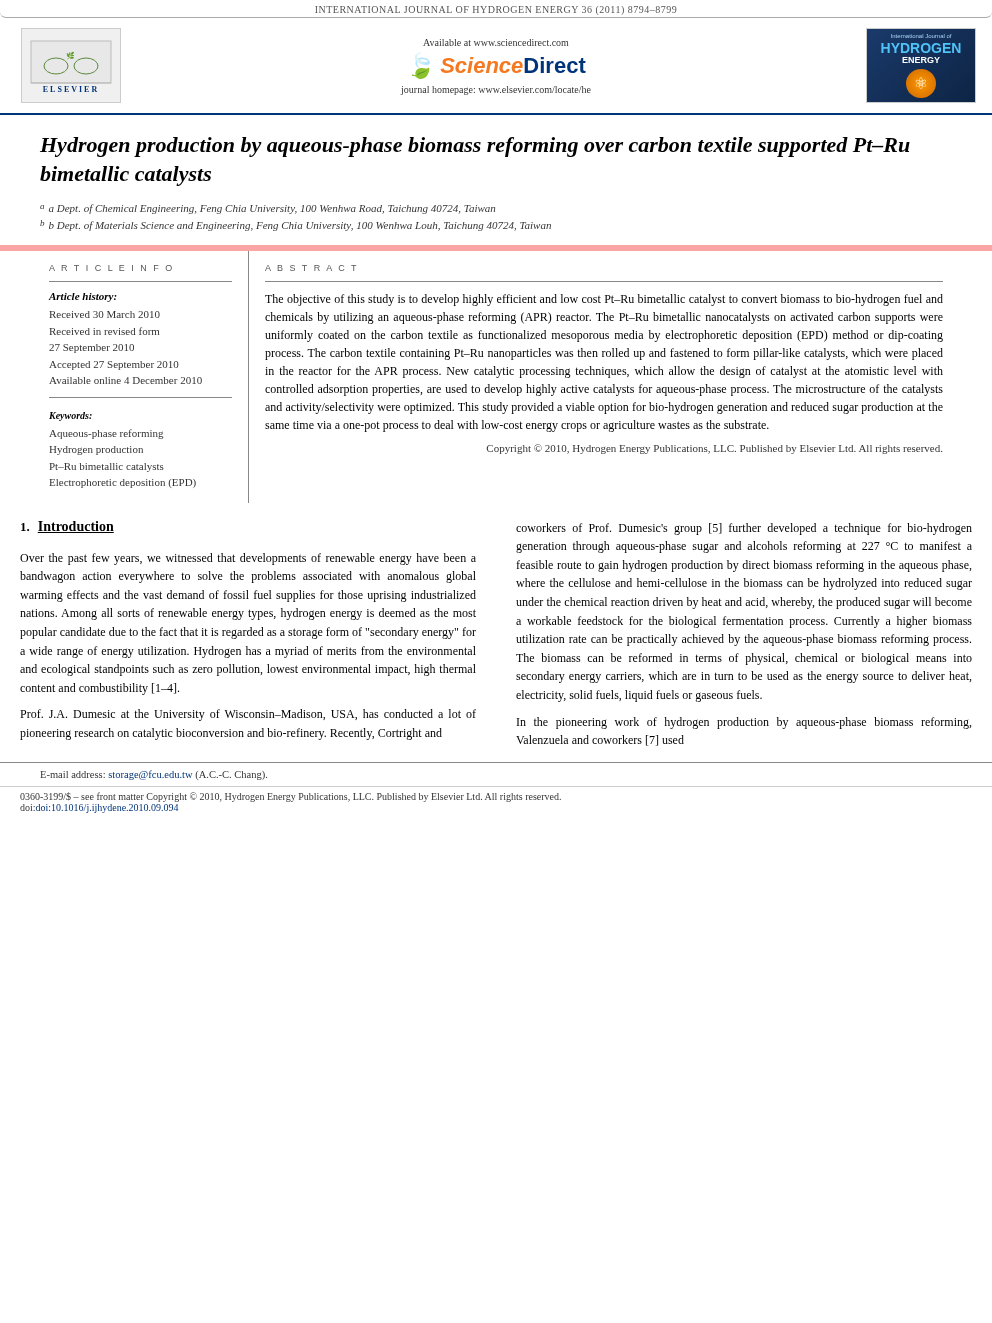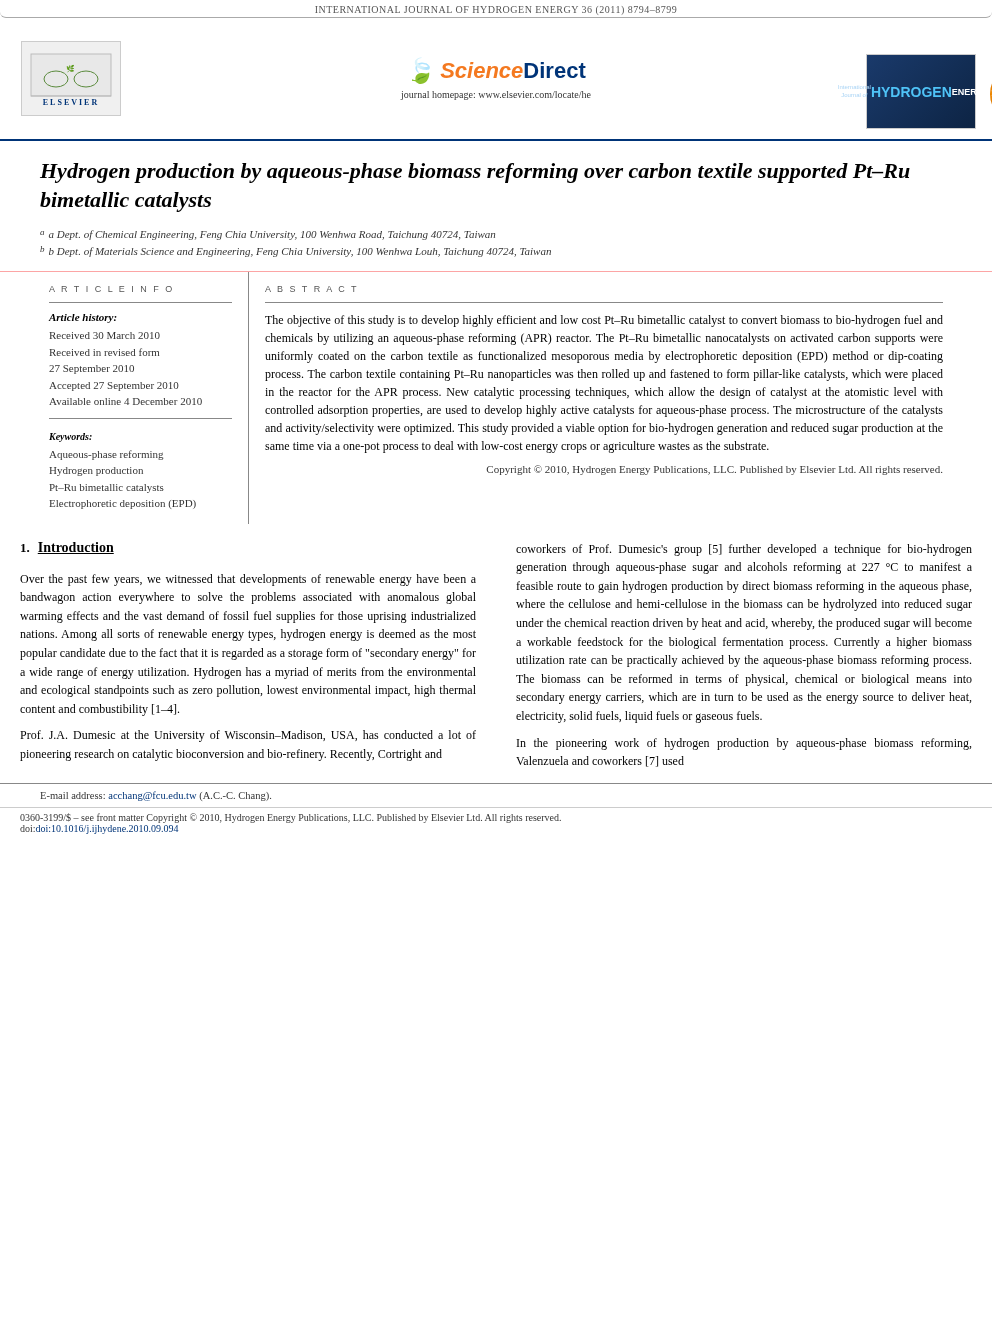--- a/index.html
+++ b/index.html
@@ -65,32 +65,31 @@
     .journal-homepage {
       font-size: 10px;
       color: #333;
       margin-top: 4px;
     }
     .right-logo {
       width: 110px;
       height: 75px;
       background: linear-gradient(135deg, #1a3a6b 0%, #0d2444 100%);
       display: flex;
-      flex-direction: row;
+      flex-direction: column;
       align-items: center;
       justify-content: center;
       color: #fff;
       font-size: 8px;
       border: 1px solid #ccc;
       padding: 4px;
-      margin-top: 26px;
     }
     .paper-title-section {
       padding: 16px 40px 8px 40px;
-      border-bottom: 1px solid #fca5a5;
+      border-bottom: 6px solid #fca5a5;
     }
     .paper-title {
       font-size: 22px;
       font-weight: bold;
       font-style: italic;
       color: #000;
       line-height: 1.3;
       margin-bottom: 12px;
     }
     .authors {
@@ -256,20 +255,21 @@
         <text x="45" y="22" text-anchor="middle" font-size="7" fill="#333">🌿</text>
         <ellipse cx="30" cy="30" rx="12" ry="8" fill="none" stroke="#5a8a3c" stroke-width="1"></ellipse>
         <ellipse cx="60" cy="30" rx="12" ry="8" fill="none" stroke="#5a8a3c" stroke-width="1"></ellipse>
         <line x1="5" y1="47" x2="85" y2="47" stroke="#bbb" stroke-width="1"></line>
         <text x="45" y="56" text-anchor="middle" font-size="8" font-weight="bold" fill="#003478" letter-spacing="2">ELSEVIER</text>
       </svg>
     </div>
   </div>
 
   <div class="center-banner">
+    <div class="available-at">Available at www.sciencedirect.com</div>
     <div class="sciencedirect-logo">
       <span style="color:#f47920; font-size:24px;">🍃</span>
       <span>
         <span style="color:#f47920; font-size:22px; font-weight:bold; font-family:Arial,sans-serif;font-style:italic;">Science</span><span style="color:#003478; font-size:22px; font-weight:bold; font-family:Arial,sans-serif;">Direct</span>
       </span>
     </div>
     <div class="journal-homepage">journal homepage: www.elsevier.com/locate/he</div>
   </div>
 
   <div class="right-logo">
@@ -347,21 +347,21 @@
   <div class="main-right">
     <div class="body-text">
       <p>coworkers of Prof. Dumesic's group [5] further developed a technique for bio-hydrogen generation through aqueous-phase sugar and alcohols reforming at 227 °C to manifest a feasible route to gain hydrogen production by direct biomass reforming in the aqueous phase, where the cellulose and hemi-cellulose in the biomass can be hydrolyzed into reduced sugar under the chemical reaction driven by heat and acid, whereby, the produced sugar will become a workable feedstock for the biological fermentation process. Currently a higher biomass utilization rate can be practically achieved by the aqueous-phase biomass reforming process. The biomass can be reformed in terms of physical, chemical or biological means into secondary energy carriers, which are in turn to be used as the energy source to deliver heat, electricity, solid fuels, liquid fuels or gaseous fuels.</p>
       <p>In the pioneering work of hydrogen production by aqueous-phase biomass reforming, Valenzuela and coworkers [7] used</p>
     </div>
   </div>
 </div>
 
 <div class="footnote-section">
   <div class="fn-line">
-    E-mail address: <span style="color:#003478;">acchang@fcu.edu.tw</span> (A.C.-C. Chang).
+    E-mail address: <span style="color:#003478;">storage@fcu.edu.tw</span> (A.C.-C. Chang).
   </div>
 </div>
 
 <div class="copyright-bottom">
   <div>0360-3199/$ – see front matter Copyright © 2010, Hydrogen Energy Publications, LLC. Published by Elsevier Ltd. All rights reserved.</div>
   <div>
     doi:<span style="color:#003478;">doi:10.1016/j.ijhydene.2010.09.094</span>
   </div>
 </div>
 

